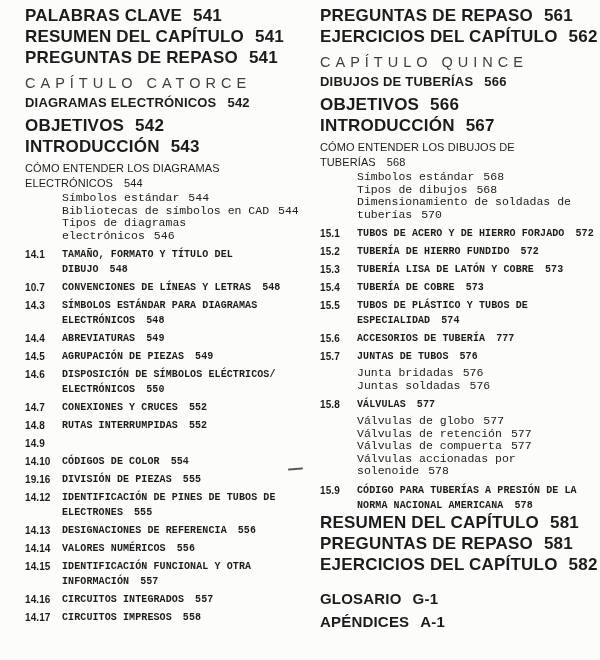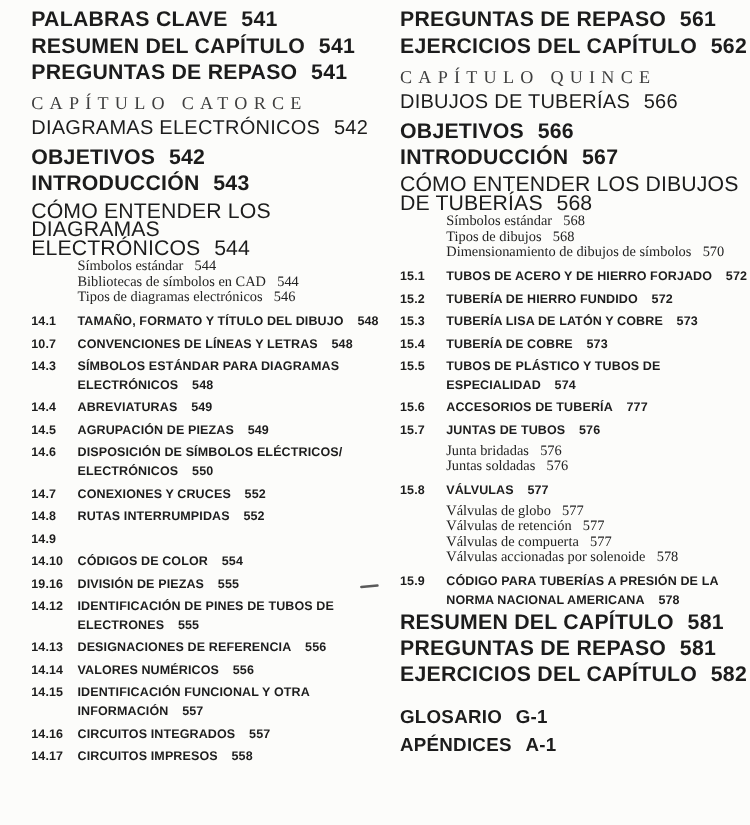--- a/index.html
+++ b/index.html
@@ -9,32 +9,32 @@
     font-family:"Liberation Sans", sans-serif;
   }
   .col { position:absolute; top:9px; width:278px; }
   #col-left  { left:25px;  }
   #col-right { left:320px; }
 
   .bm { font-weight:700; font-size:17px; line-height:14px; margin-bottom:7px; letter-spacing:.2px; }
   .pg { margin-left:11px; }
 
   .chap   { margin-top:10px; margin-bottom:6px; }
-  .series { font-size:14.5px; font-weight:400; letter-spacing:5px; color:#3e3e3e; line-height:16px;font-family:Liberation Serif, serif; }
-  .ctitle { font-weight:400; font-size:16px; line-height:20px; margin-top:2px; letter-spacing:.2px; }
-
-  .overview { font-weight:400; font-size:17px; line-height:15px; margin-bottom:1px; letter-spacing:.1px; }
+  .series { font-size:14.5px; font-weight:400; letter-spacing:5px; color:#3e3e3e; line-height:16px; }
+  .ctitle { font-weight:700; font-size:13px; line-height:20px; margin-top:2px; letter-spacing:.2px; }
+
+  .overview { font-weight:400; font-size:11px; line-height:15px; margin-bottom:1px; letter-spacing:.1px; }
 
   .subgroup { margin-top:1px; margin-bottom:5px; }
-  .sub { font-family:Liberation Serif, serif; font-size:11.5px; line-height:12.5px; margin-left:37px; color:#222; }
+  .sub { font-family:Liberation Mono, monospace; font-size:11.5px; line-height:12.5px; margin-left:37px; color:#222; }
   .sub .pg { margin-left:9px; }
 
   .item { display:flex; font-weight:700; font-size:10px; line-height:15px; margin-bottom:3px; letter-spacing:.1px; }
   .item .num  { width:37px; flex:none; }
-  .item .body { flex:1; }
+  .item .body { flex:1;font-family:Liberation Mono, monospace; }
   .item-subs  { margin-bottom:5px; margin-top:0; }
 
   .mt6 { margin-top:6px; }
 
   .endgroup { margin-top:18px; }
   .end { font-weight:700; font-size:15px; line-height:17px; margin-bottom:6px; letter-spacing:.2px; }
 
   .artifact-dash {
     position:absolute; left:288px; top:468px; width:15px; height:2px;
     background:#5a5a5a; border-radius:2px; transform:rotate(-5deg);
@@ -144,21 +144,21 @@
     <div class="ctitle"><span>DIBUJOS DE TUBERÍAS</span><span class="pg">566</span></div>
   </div>
 
   <div class="bm"><span>OBJETIVOS</span><span class="pg">566</span></div>
   <div class="bm"><span>INTRODUCCIÓN</span><span class="pg">567</span></div>
 
   <div class="overview"><span>CÓMO ENTENDER LOS DIBUJOS DE TUBERÍAS</span><span class="pg">568</span></div>
   <div class="subgroup">
     <div class="sub"><span>Símbolos estándar</span><span class="pg">568</span></div>
     <div class="sub"><span>Tipos de dibujos</span><span class="pg">568</span></div>
-    <div class="sub"><span>Dimensionamiento de dibujos de símbolos</span><span class="pg">570</span></div>
+    <div class="sub"><span>Dimensionamiento de soldadas de tuberías</span><span class="pg">570</span></div>
   </div>
 
   <div class="item">
       <span class="num">15.1</span>
       <span class="body"><span>TUBOS DE ACERO Y DE HIERRO FORJADO</span><span class="pg">572</span></span>
     </div>
   <div class="item">
       <span class="num">15.2</span>
       <span class="body"><span>TUBERÍA DE HIERRO FUNDIDO</span><span class="pg">572</span></span>
     </div>

